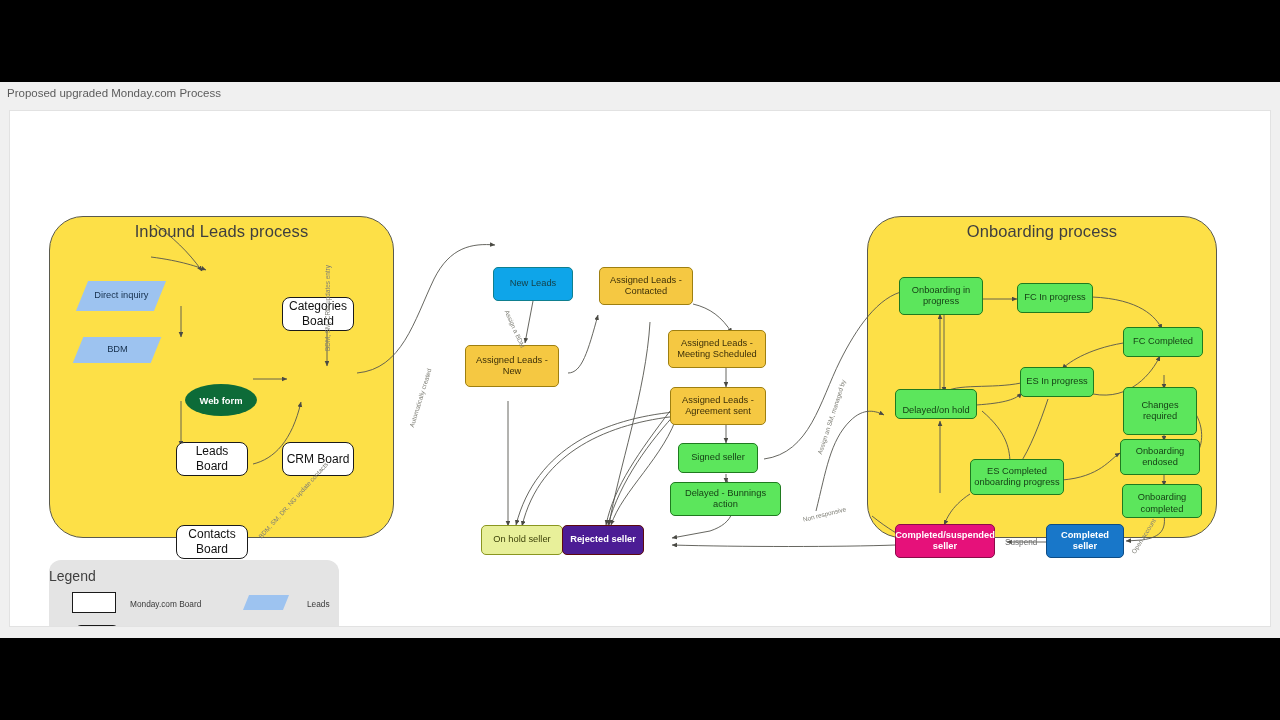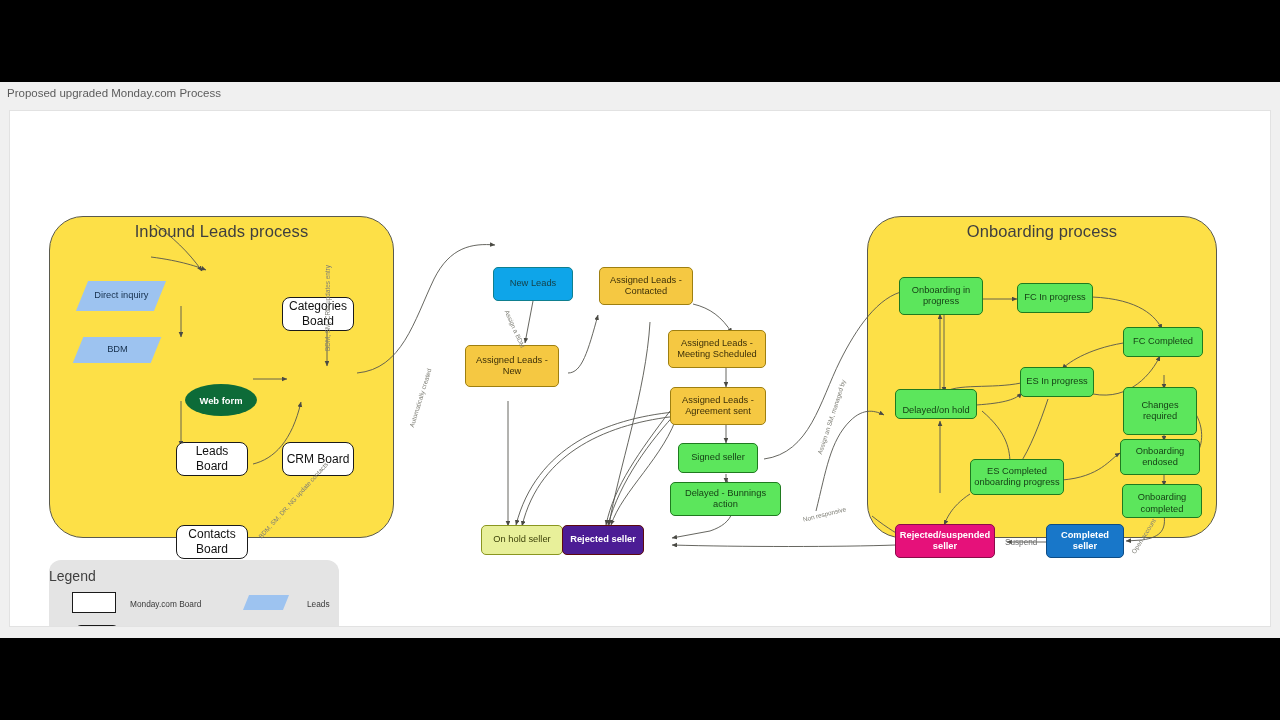--- a/index.html
+++ b/index.html
@@ -297,21 +297,21 @@
     <div class="node green" style="left:960px; top:348px; width:94px; height:36px;">
       <span>ES Completed onboarding progress</span>
     </div>
     <div class="node green" style="left:1110px; top:328px; width:80px; height:36px;">
       <span>Onboarding endosed</span>
     </div>
     <div class="node green" style="left:1112px; top:373px; width:80px; height:34px;align-items:flex-end;">
       <span>Onboarding completed</span>
     </div>
     <div class="node magenta" style="left:885px; top:413px; width:100px; height:34px;">
-      <span>Rejected/suspended seller</span>
+      <span>Completed/suspended seller</span>
     </div>
     <div class="node blue" style="left:1036px; top:413px; width:78px; height:34px;">
       <span>Completed seller</span>
     </div>
 
     <div class="elabel plain" style="left:995px; top:427px;">Suspend</div>
     <div class="elabel" style="left:1120px; top:440px; transform: rotate(-58deg);">Open account</div>
 
     <div class="elabel" style="left:398px; top:315px; transform: rotate(-73deg);">Automatically created</div>
     <div class="elabel" style="left:806px; top:342px; transform: rotate(-72deg);">Assign an SM, managed by</div>

